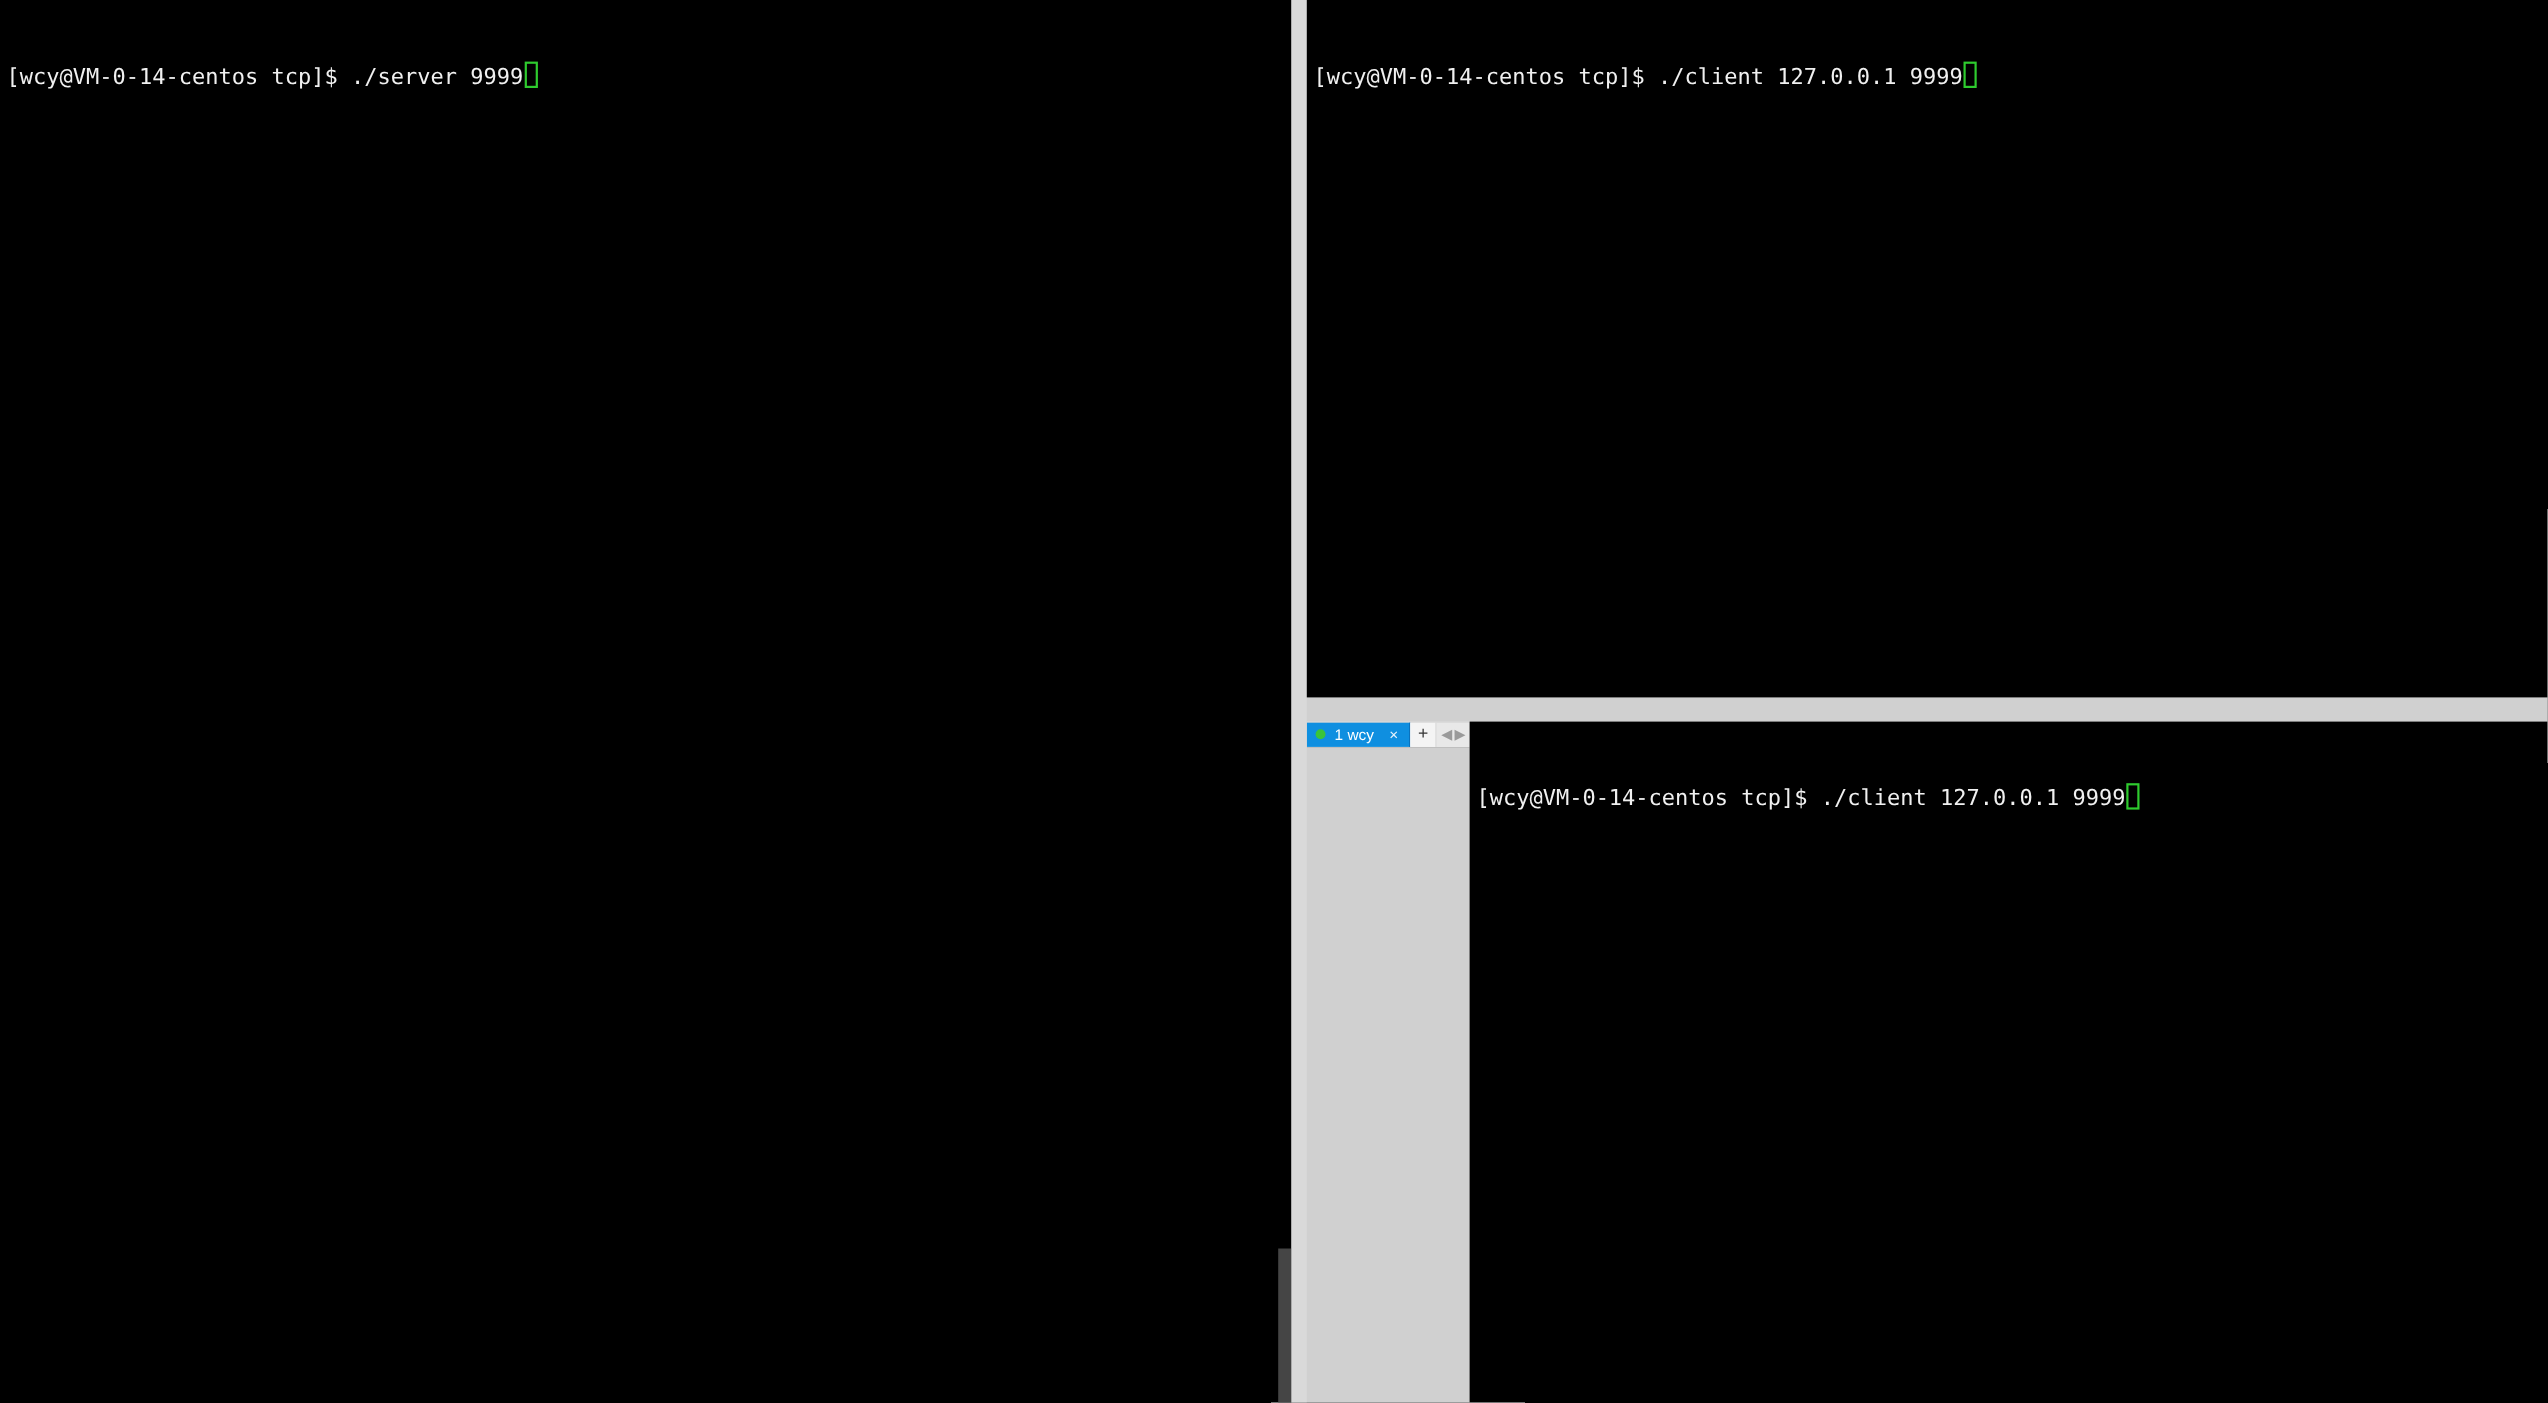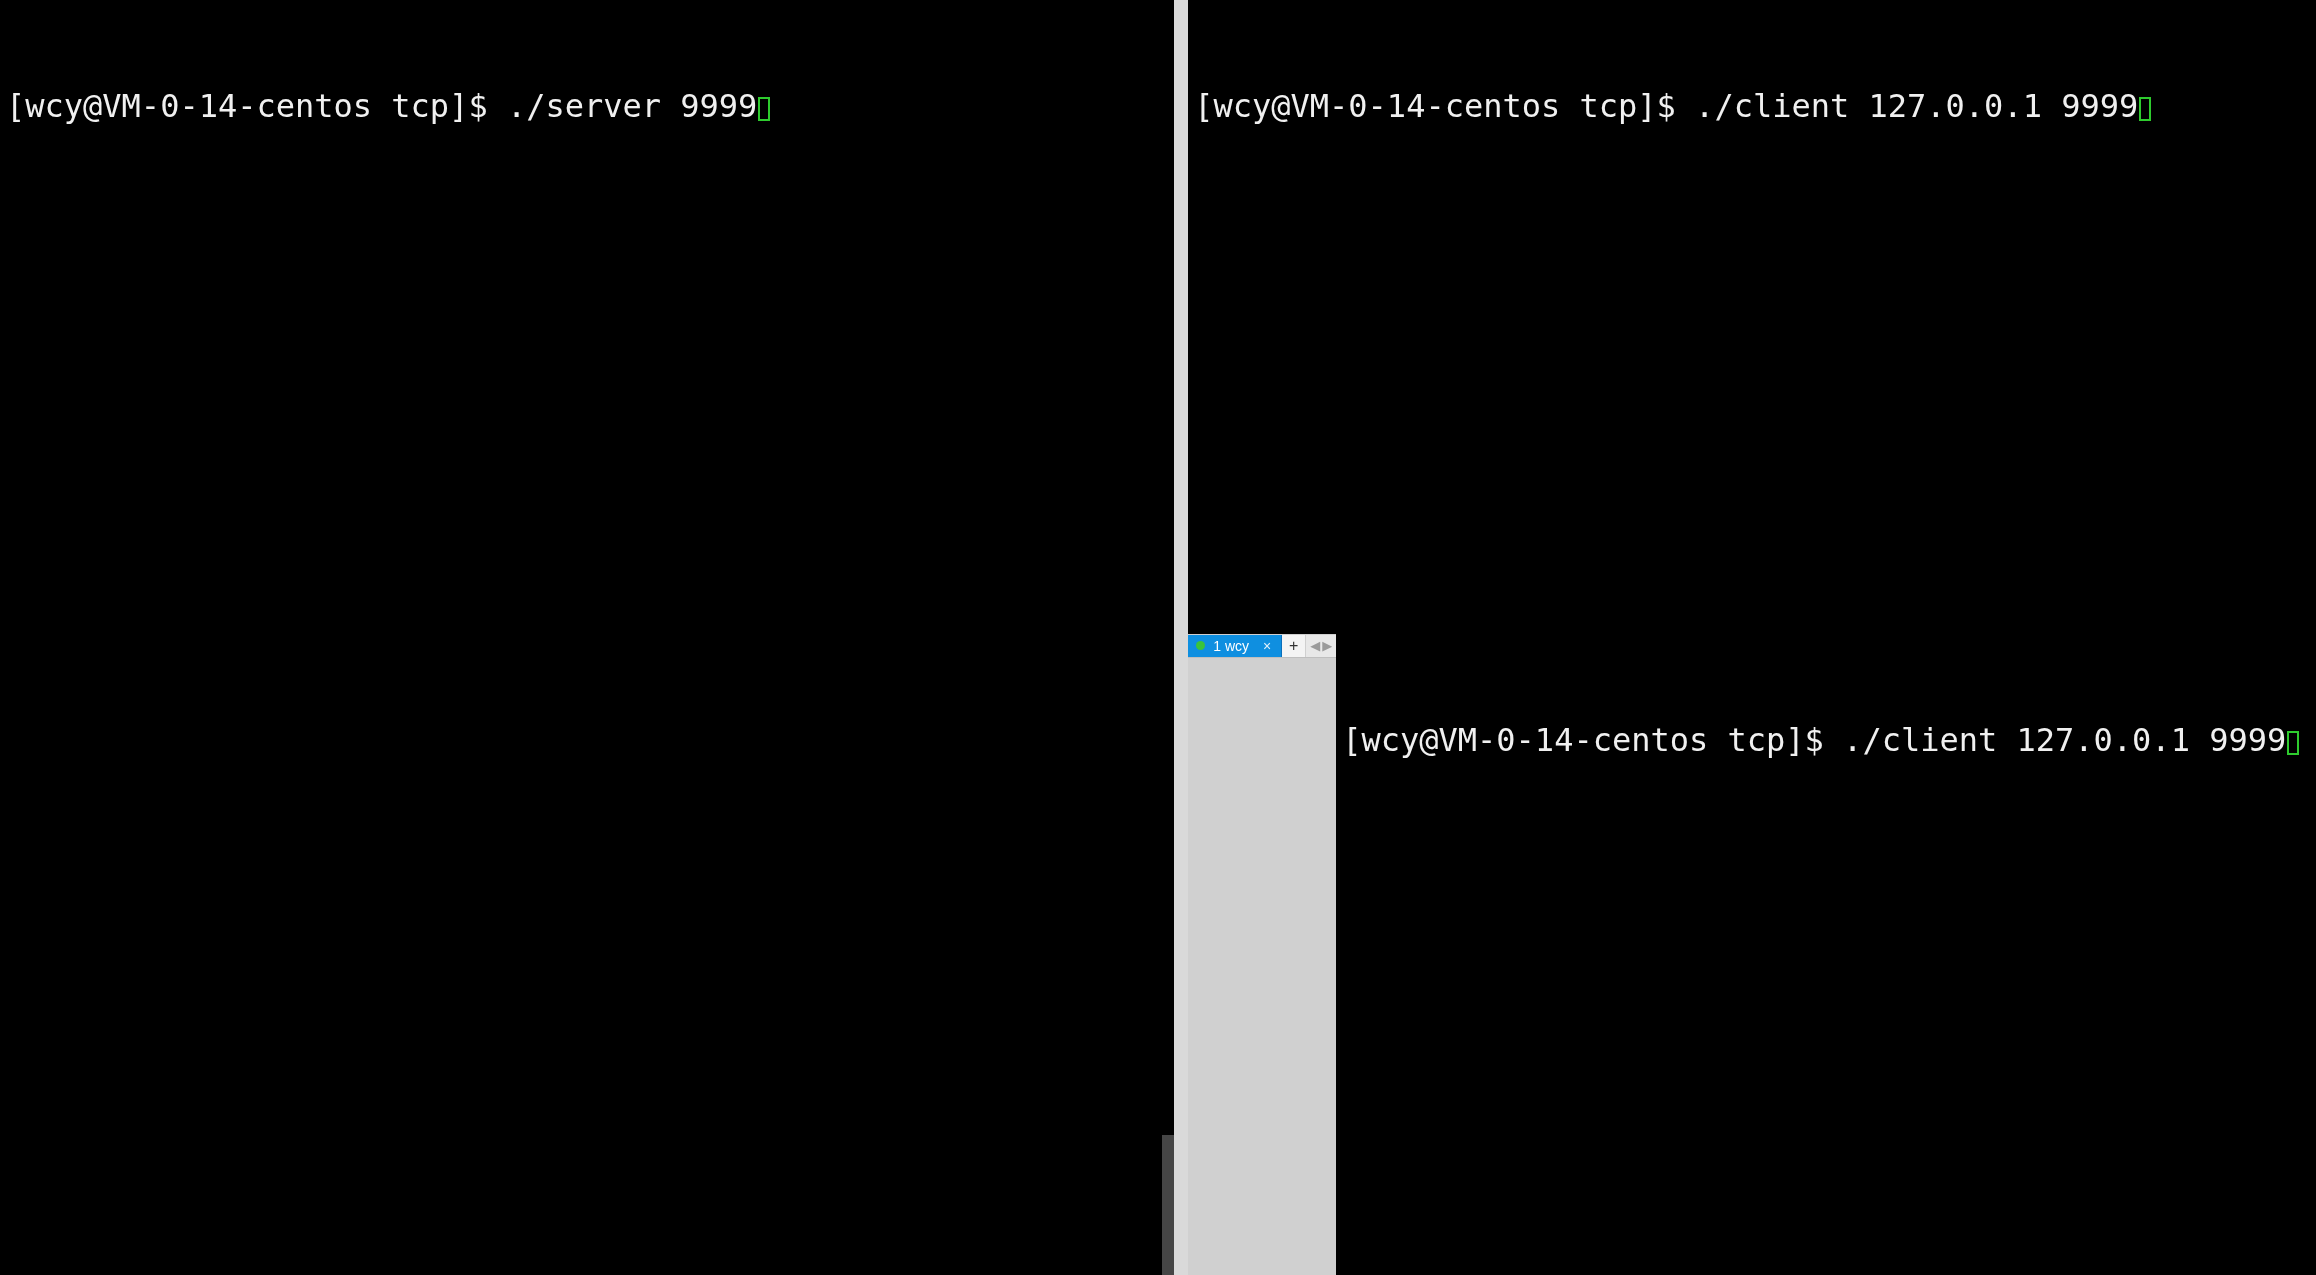--- a/index.html
+++ b/index.html
@@ -14,20 +14,21 @@
 
     .left-col {
       flex: 0 0 50.7%;
       display: flex;
       position: relative;
     }
     .right-col {
       flex: 1 1 auto;
       display: flex;
       flex-direction: column;
+      gap: 22px;
     }
 
     
     .v-splitter {
       flex: 0 0 14px;
       background: #d9d9d9;
       cursor: col-resize;
       display: flex;
       align-items: flex-start;
       justify-content: center;
@@ -50,21 +51,21 @@
       bottom: 0;
       height: 140px;
       background: #454545;
       border-radius: 0;
     }
 
     .term-pane {
       flex: 1 1 auto;
       background: #000000;
       color: #f0f0f0;
-      font-size: 32px;
+      font-size: 20px;
       line-height: 1.25;
       padding: 6px 6px;
       white-space: pre;
       overflow: hidden;
       position: relative;
     }
 
     .right-top { flex: 0 0 49.7%; display: flex; }
     .right-bottom { flex: 1 1 auto; display: flex; }
 

